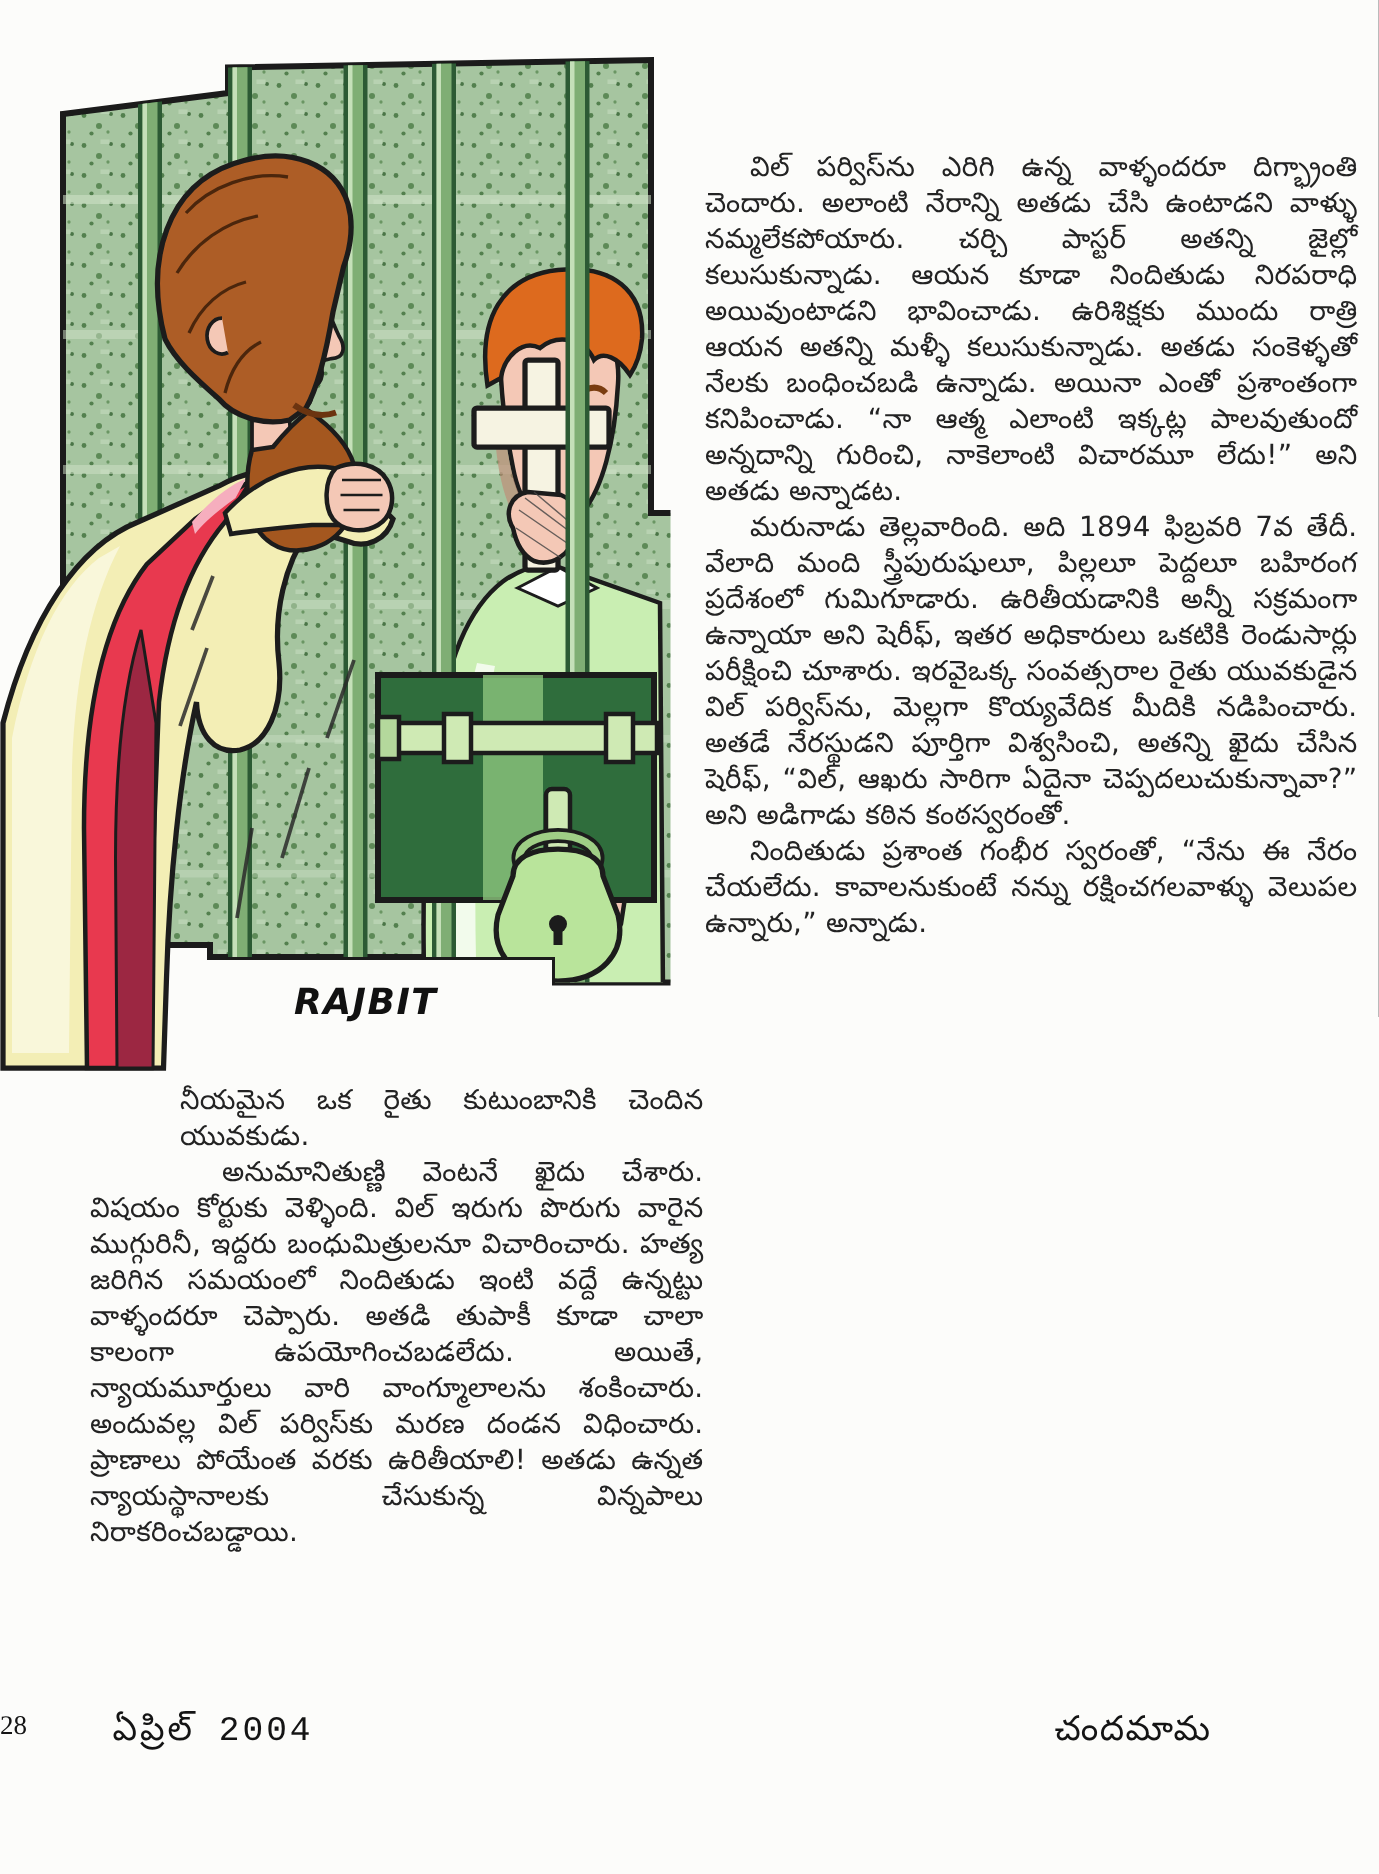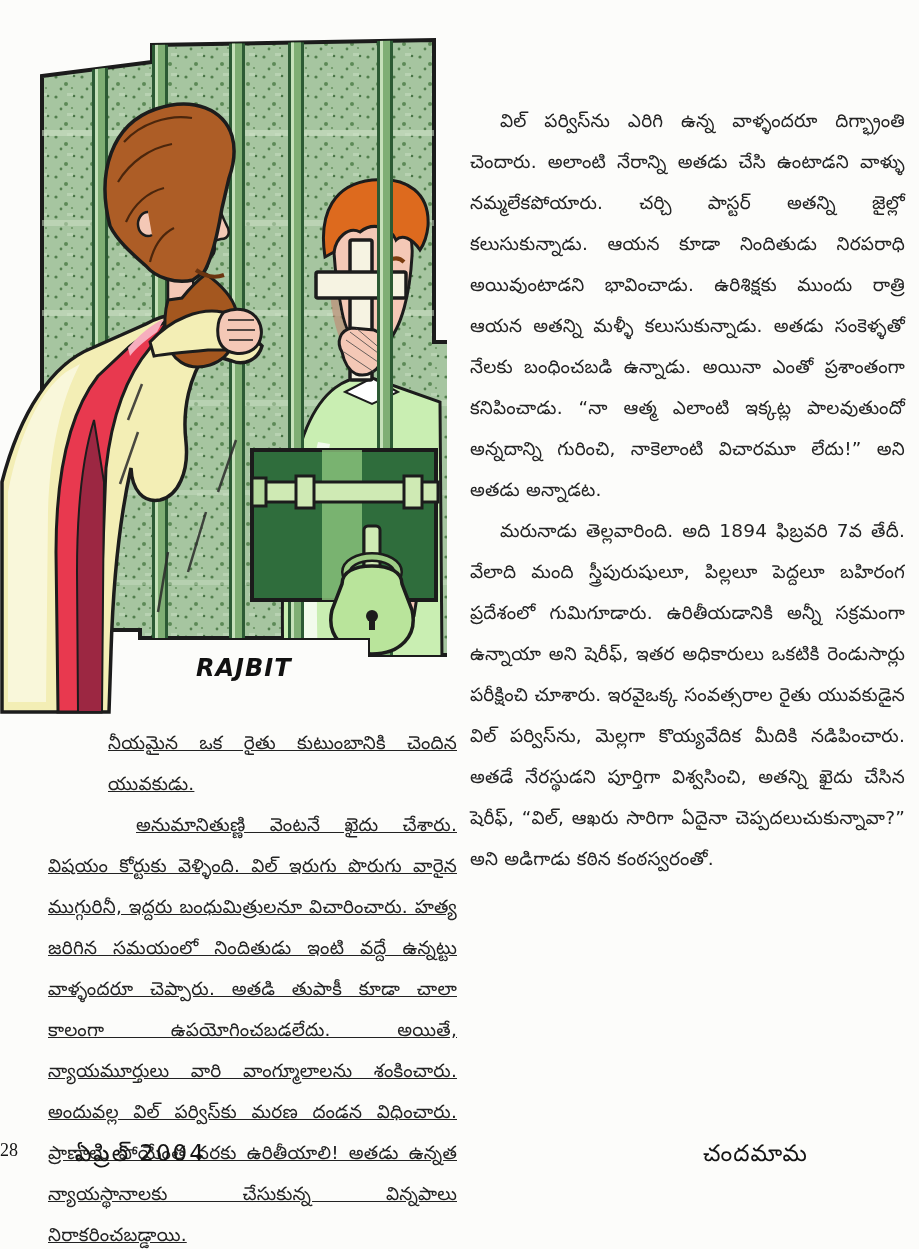--- a/index.html
+++ b/index.html
@@ -11,34 +11,35 @@
     font-family:"DejaVu Sans", sans-serif;
     color:#1f1f1f;
   }
   .illustration{
     position:absolute;left:0;top:12px;width:447px;height:702px;
   }
   .col{
     position:absolute;
     text-align:justify;
     font-size:18.5px;
-    line-height:41px;
+    line-height:24px;
     color:#232323;
     letter-spacing:.2px;
   }
   .col p{margin:0;padding:0;text-indent:30px;}
   #right-col{left:470px;top:100px;width:435px;}
-  #left-col{left:48px;top:722px;width:409px;text-decoration:underline;}
+  #left-col{left:60px;top:722px;width:409px;}
   #left-col p.continuation{text-indent:0;margin-left:60px;}
   #left-col p.big-indent{text-indent:88px;}
   .footer-item{
     position:absolute;
     font-size:23px;
     color:#141414;
     white-space:nowrap;
+    font-family:Liberation Mono, monospace;
   }
   #footer-month{left:75px;top:1140px;letter-spacing:2px;}
   #footer-page{
     left:0;right:0;top:1140px;text-align:left;
     font-family:"Liberation Serif", serif;font-size:18px;
   }
   #footer-magazine{left:703px;top:1140px;letter-spacing:1px;}
 </style>
 </head>
 <body>
@@ -174,20 +175,21 @@
         <path d="M228,308 h26 M227,318 h28 M229,328 h24" stroke="#1c1c1c" stroke-width="1.6" fill="none"></path>
       </g>
 
       <text x="196" y="664" font-size="24" font-weight="bold" font-style="italic" fill="#111" letter-spacing="1">RAJBIT</text>
     </svg>
   </div>
 
   <div id="right-col" class="col">
     <p>విల్ పర్విస్‌ను ఎరిగి ఉన్న వాళ్ళందరూ దిగ్భ్రాంతి చెందారు. అలాంటి నేరాన్ని అతడు చేసి ఉంటాడని వాళ్ళు నమ్మలేకపోయారు. చర్చి పాస్టర్ అతన్ని జైల్లో కలుసుకున్నాడు. ఆయన కూడా నిందితుడు నిరపరాధి అయివుంటాడని భావించాడు. ఉరిశిక్షకు ముందు రాత్రి ఆయన అతన్ని మళ్ళీ కలుసుకున్నాడు. అతడు సంకెళ్ళతో నేలకు బంధించబడి ఉన్నాడు. అయినా ఎంతో ప్రశాంతంగా కనిపించాడు. “నా ఆత్మ ఎలాంటి ఇక్కట్ల పాలవుతుందో అన్నదాన్ని గురించి, నాకెలాంటి విచారమూ లేదు!” అని అతడు అన్నాడట.</p>
     <p>మరునాడు తెల్లవారింది. అది 1894 ఫిబ్రవరి 7వ తేదీ. వేలాది మంది స్త్రీపురుషులూ, పిల్లలూ పెద్దలూ బహిరంగ ప్రదేశంలో గుమిగూడారు. ఉరితీయడానికి అన్నీ సక్రమంగా ఉన్నాయా అని షెరీఫ్, ఇతర అధికారులు ఒకటికి రెండుసార్లు పరీక్షించి చూశారు. ఇరవైఒక్క సంవత్సరాల రైతు యువకుడైన విల్ పర్విస్‌ను, మెల్లగా కొయ్యవేదిక మీదికి నడిపించారు. అతడే నేరస్థుడని పూర్తిగా విశ్వసించి, అతన్ని ఖైదు చేసిన షెరీఫ్, “విల్, ఆఖరు సారిగా ఏదైనా చెప్పదలుచుకున్నావా?” అని అడిగాడు కఠిన కంఠస్వరంతో.</p>
+    <p>నిందితుడు ప్రశాంత గంభీర స్వరంతో, “నేను ఈ నేరం చేయలేదు. కావాలనుకుంటే నన్ను రక్షించగలవాళ్ళు వెలుపల ఉన్నారు,” అన్నాడు.</p>
   </div>
 
   <div id="left-col" class="col">
     <p class="continuation">నీయమైన ఒక రైతు కుటుంబానికి చెందిన యువకుడు.</p>
     <p class="big-indent">అనుమానితుణ్ణి వెంటనే ఖైదు చేశారు. విషయం కోర్టుకు వెళ్ళింది. విల్ ఇరుగు పొరుగు వారైన ముగ్గురినీ, ఇద్దరు బంధుమిత్రులనూ విచారించారు. హత్య జరిగిన సమయంలో నిందితుడు ఇంటి వద్దే ఉన్నట్టు వాళ్ళందరూ చెప్పారు. అతడి తుపాకీ కూడా చాలా కాలంగా ఉపయోగించబడలేదు. అయితే, న్యాయమూర్తులు వారి వాంగ్మూలాలను శంకించారు. అందువల్ల విల్ పర్విస్‌కు మరణ దండన విధించారు. ప్రాణాలు పోయేంత వరకు ఉరితీయాలి! అతడు ఉన్నత న్యాయస్థానాలకు చేసుకున్న విన్నపాలు నిరాకరించబడ్డాయి.</p>
   </div>
 
   <div id="footer-month" class="footer-item">ఏప్రిల్ 2004</div>
   <div id="footer-page" class="footer-item">28</div>
   <div id="footer-magazine" class="footer-item">చందమామ</div>

